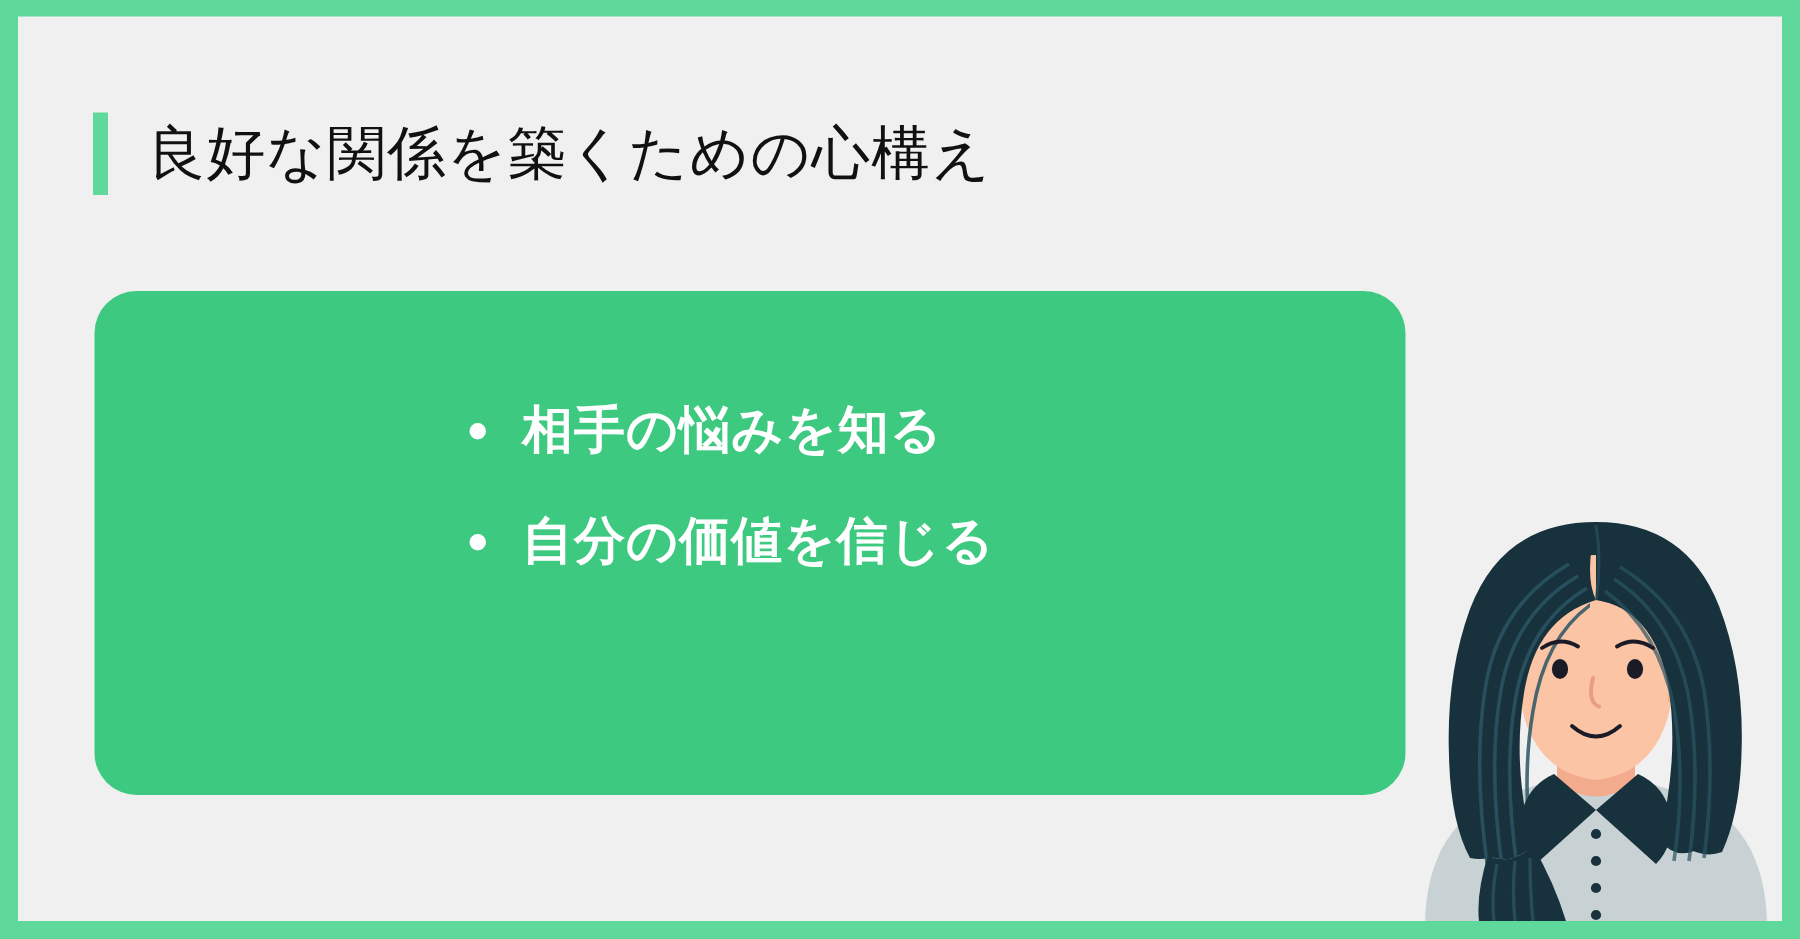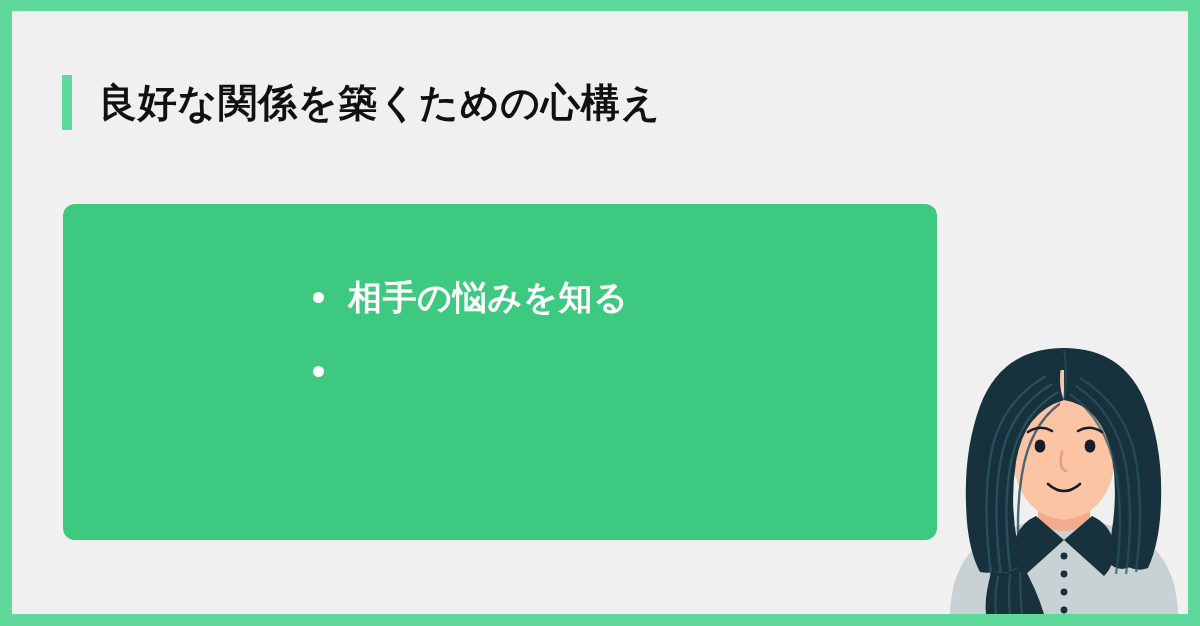--- a/index.html
+++ b/index.html
@@ -43,37 +43,36 @@
   }
   #title-accent-bar {
     width: 10px;
     height: 55px;
     background: #5ed99b;
     flex: 0 0 auto;
   }
   #title-text {
     margin-left: 26px;
     font-size: 39px;
-    font-weight: 700;
+    font-weight: 400;
     color: #111111;
     letter-spacing: 0.02em;
     line-height: 1;
     white-space: nowrap;
   }
 
   
   #bullet-card {
     position: absolute;
     left: 51px;
     top: 183px;
     width: 874px;
     height: 336px;
     background: #3ec980;
-    border-radius: 12px;
-    margin-top: 10px;
+    border-radius: 28px;
   }
   #bullet-list {
     position: absolute;
     left: 250px;
     top: 56px;
     margin: 0;
     padding: 0;
     list-style: none;
   }
   .bullet-item {
@@ -128,20 +127,21 @@
       <ul id="bullet-list">
 
         <li class="bullet-item">
           <span class="bullet-dot"></span>
           <span class="bullet-label">相手の悩みを知る</span>
         </li>
 
 
         <li class="bullet-item">
           <span class="bullet-dot"></span>
+          <span class="bullet-label">自分の価値を信じる</span>
         </li>
 
       </ul>
     </div>
 
     <div id="illustration">
       <svg viewBox="0 0 248 270" xmlns="http://www.w3.org/2000/svg">
         <defs>
           <clipPath id="clipHairL">
             <path d="M20 270 L20 150 Q22 70 70 34 L120 20 L120 270 Z"></path>

